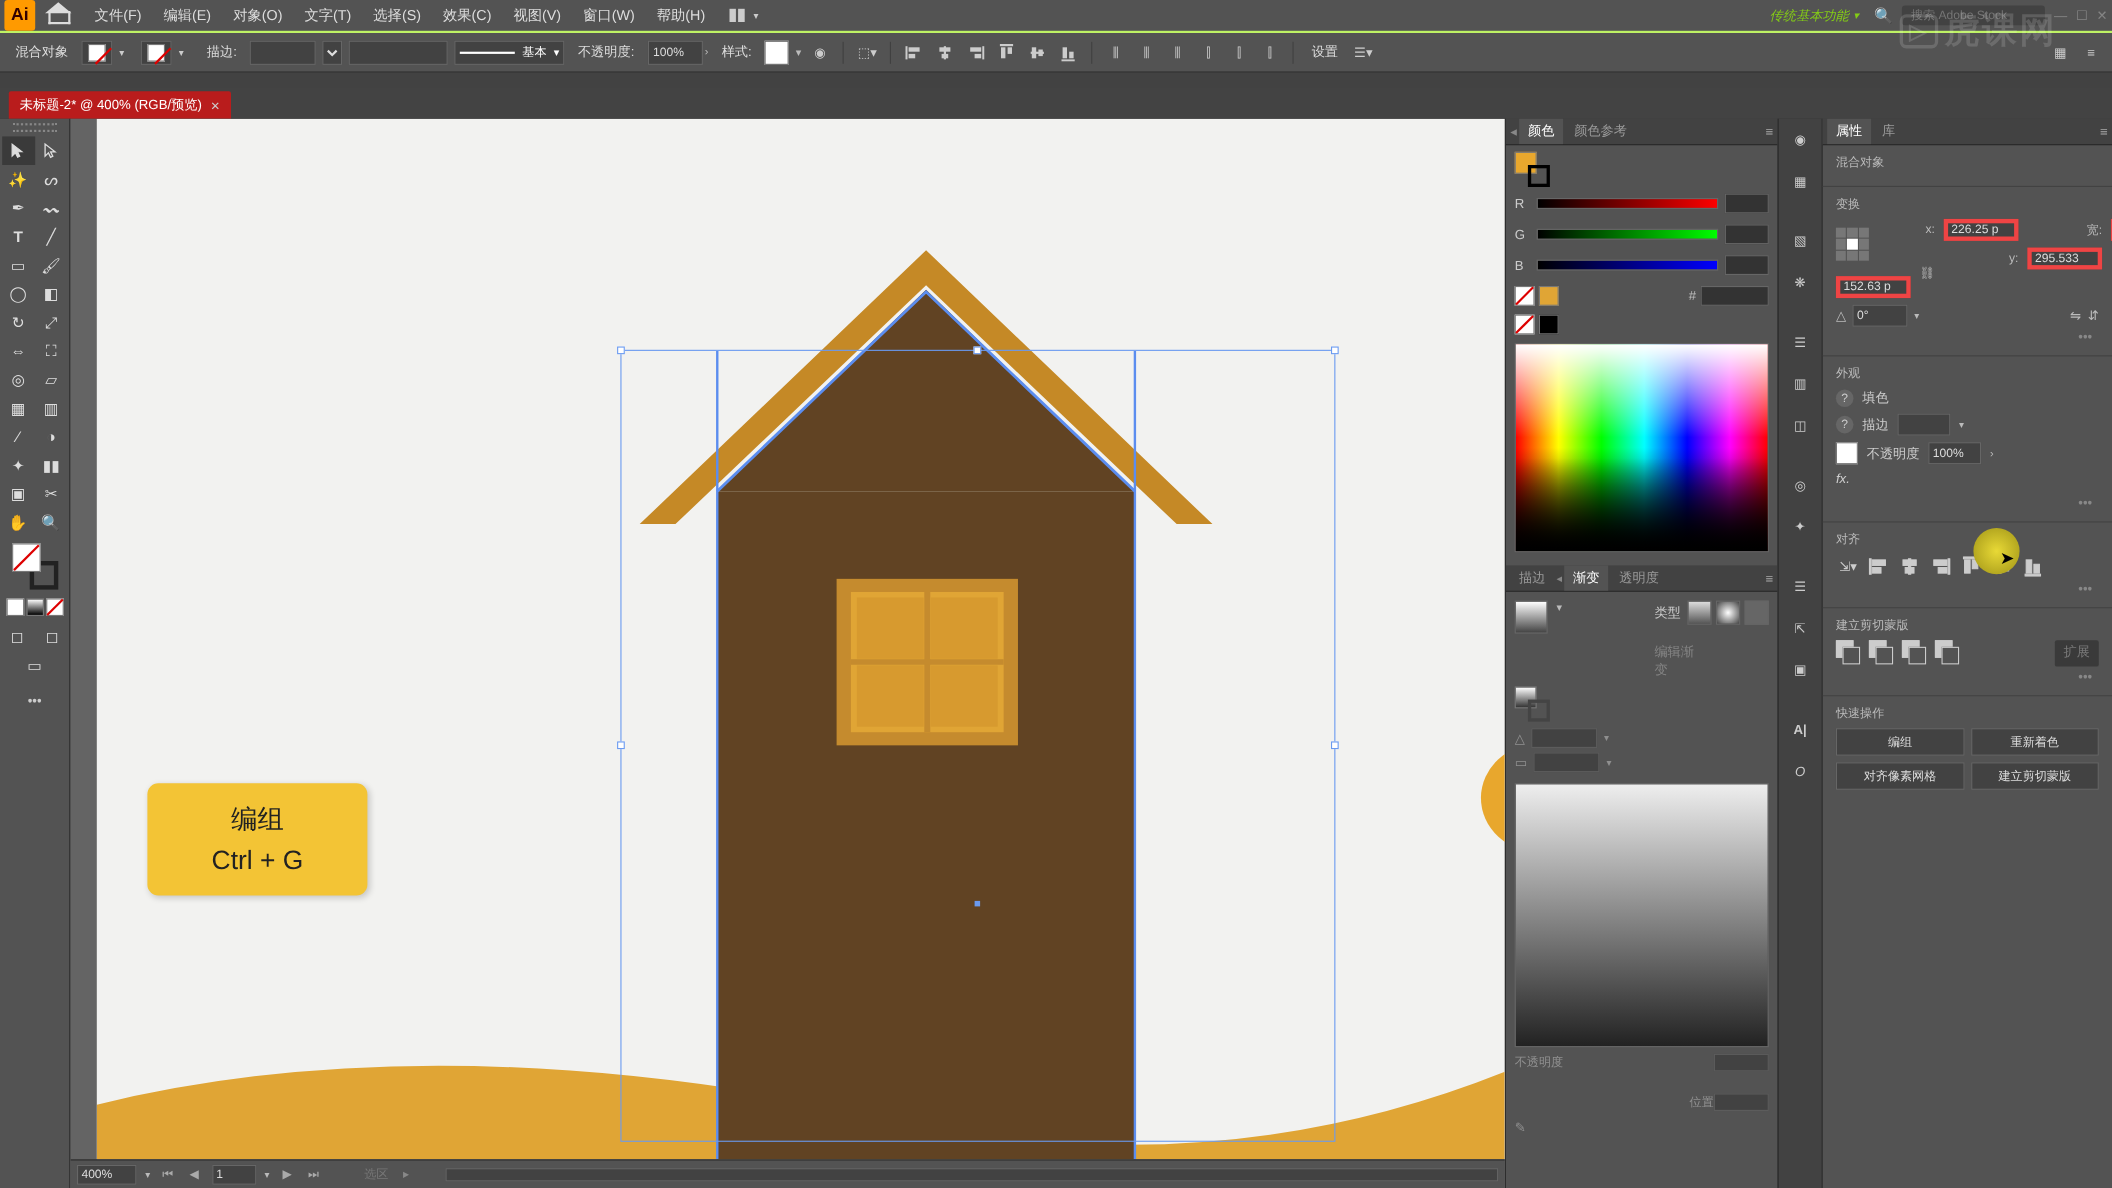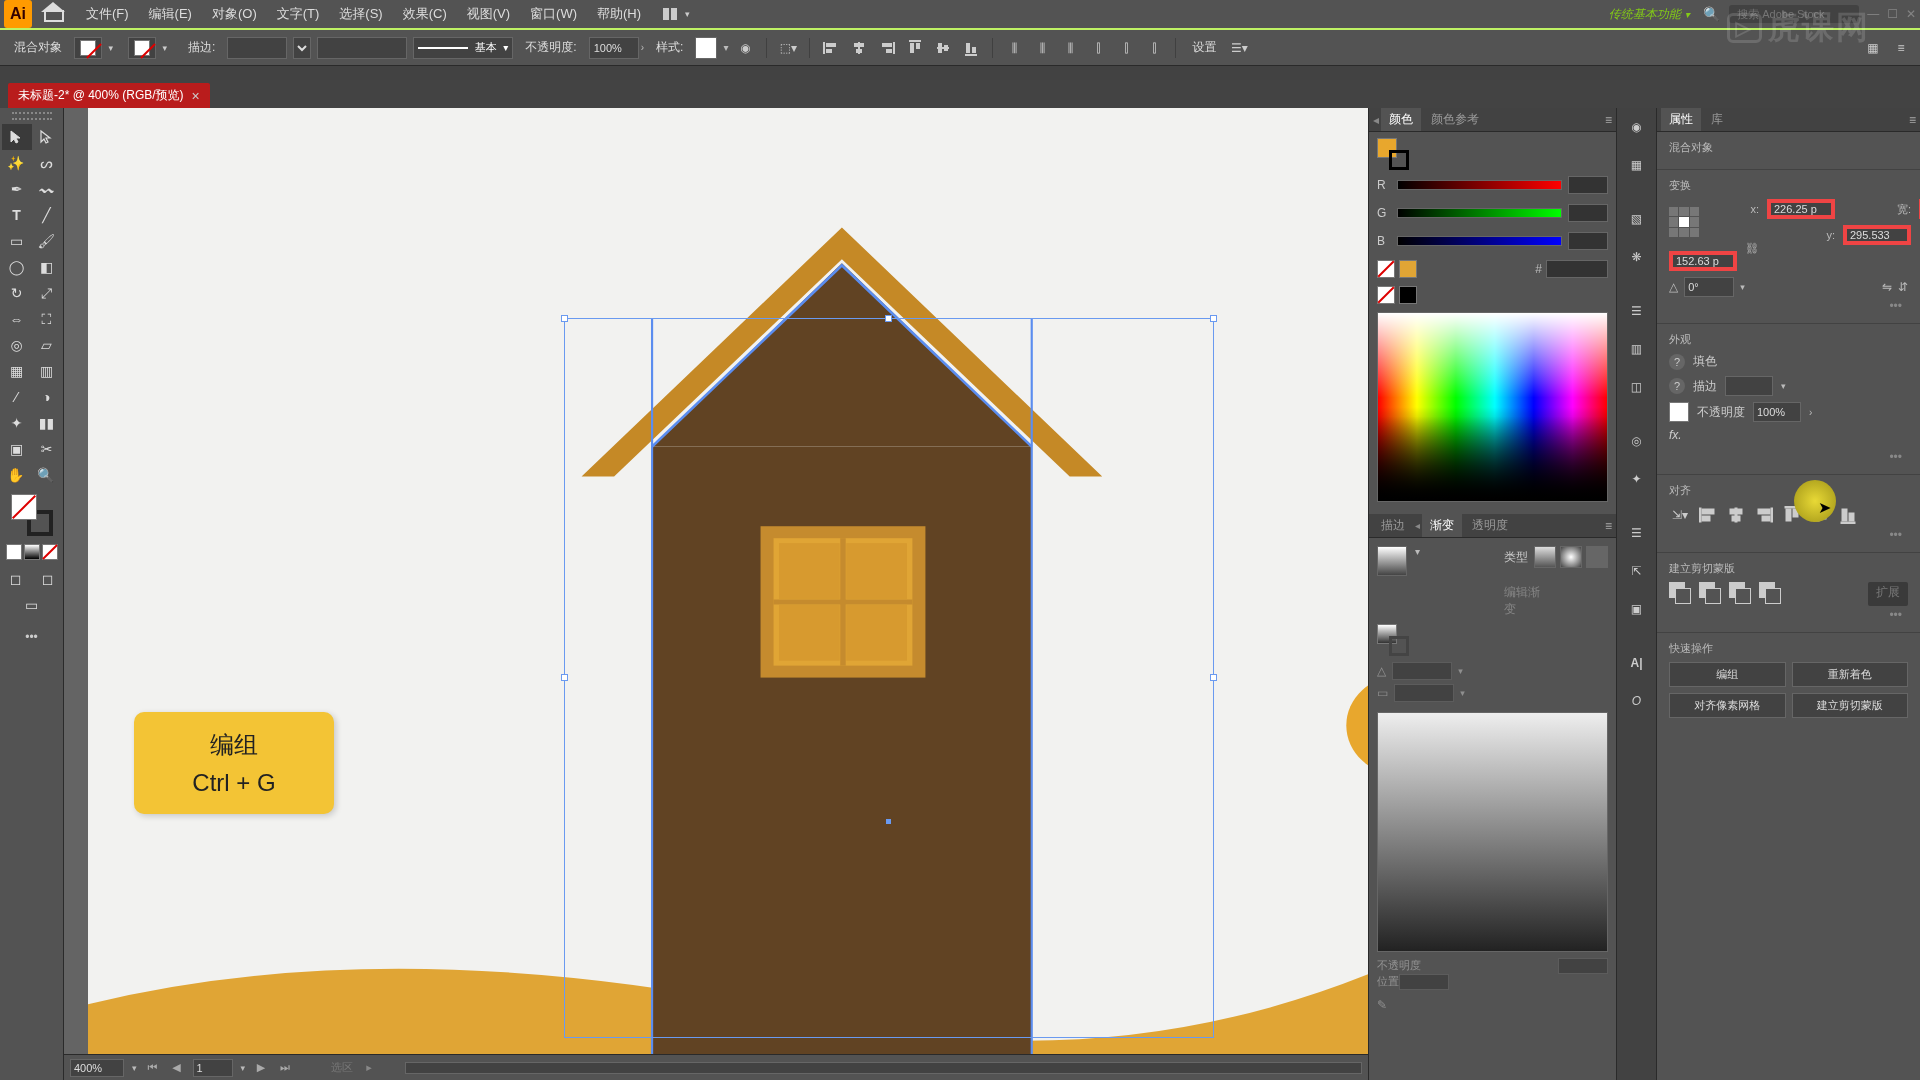--- a/index.html
+++ b/index.html
@@ -539,21 +539,21 @@
       <div style="display:flex;align-items:center;gap:6px;opacity:.5;margin-top:4px;">
         <span>▭</span>
         <div style="width:60px;height:18px;background:#333;border:1px solid #666;"></div>
         <span style="font-size:9px;">▾</span>
       </div>
       <div class="grad-ramp"></div>
       <div style="display:flex;justify-content:space-between;margin-top:6px;opacity:.5;font-size:11px;">
         <span>不透明度</span>
         <div style="width:50px;height:16px;background:#333;border:1px solid #666;"></div>
       </div>
-      <div style="display:flex;justify-content:flex-start;margin-top:0;opacity:.5;font-size:11px;">
+      <div style="display:flex;justify-content:flex-end;margin-top:20px;opacity:.5;font-size:11px;">
         <span>位置</span>
         <div style="width:50px;height:16px;background:#333;border:1px solid #666;"></div>
       </div>
       <div style="text-align:left;margin-top:8px;opacity:.5;">✎</div>
     </div>
   </div>
 
   <div class="dock-strip">
     <div class="dock-icon">◉</div>
     <div class="dock-icon">▦</div>

